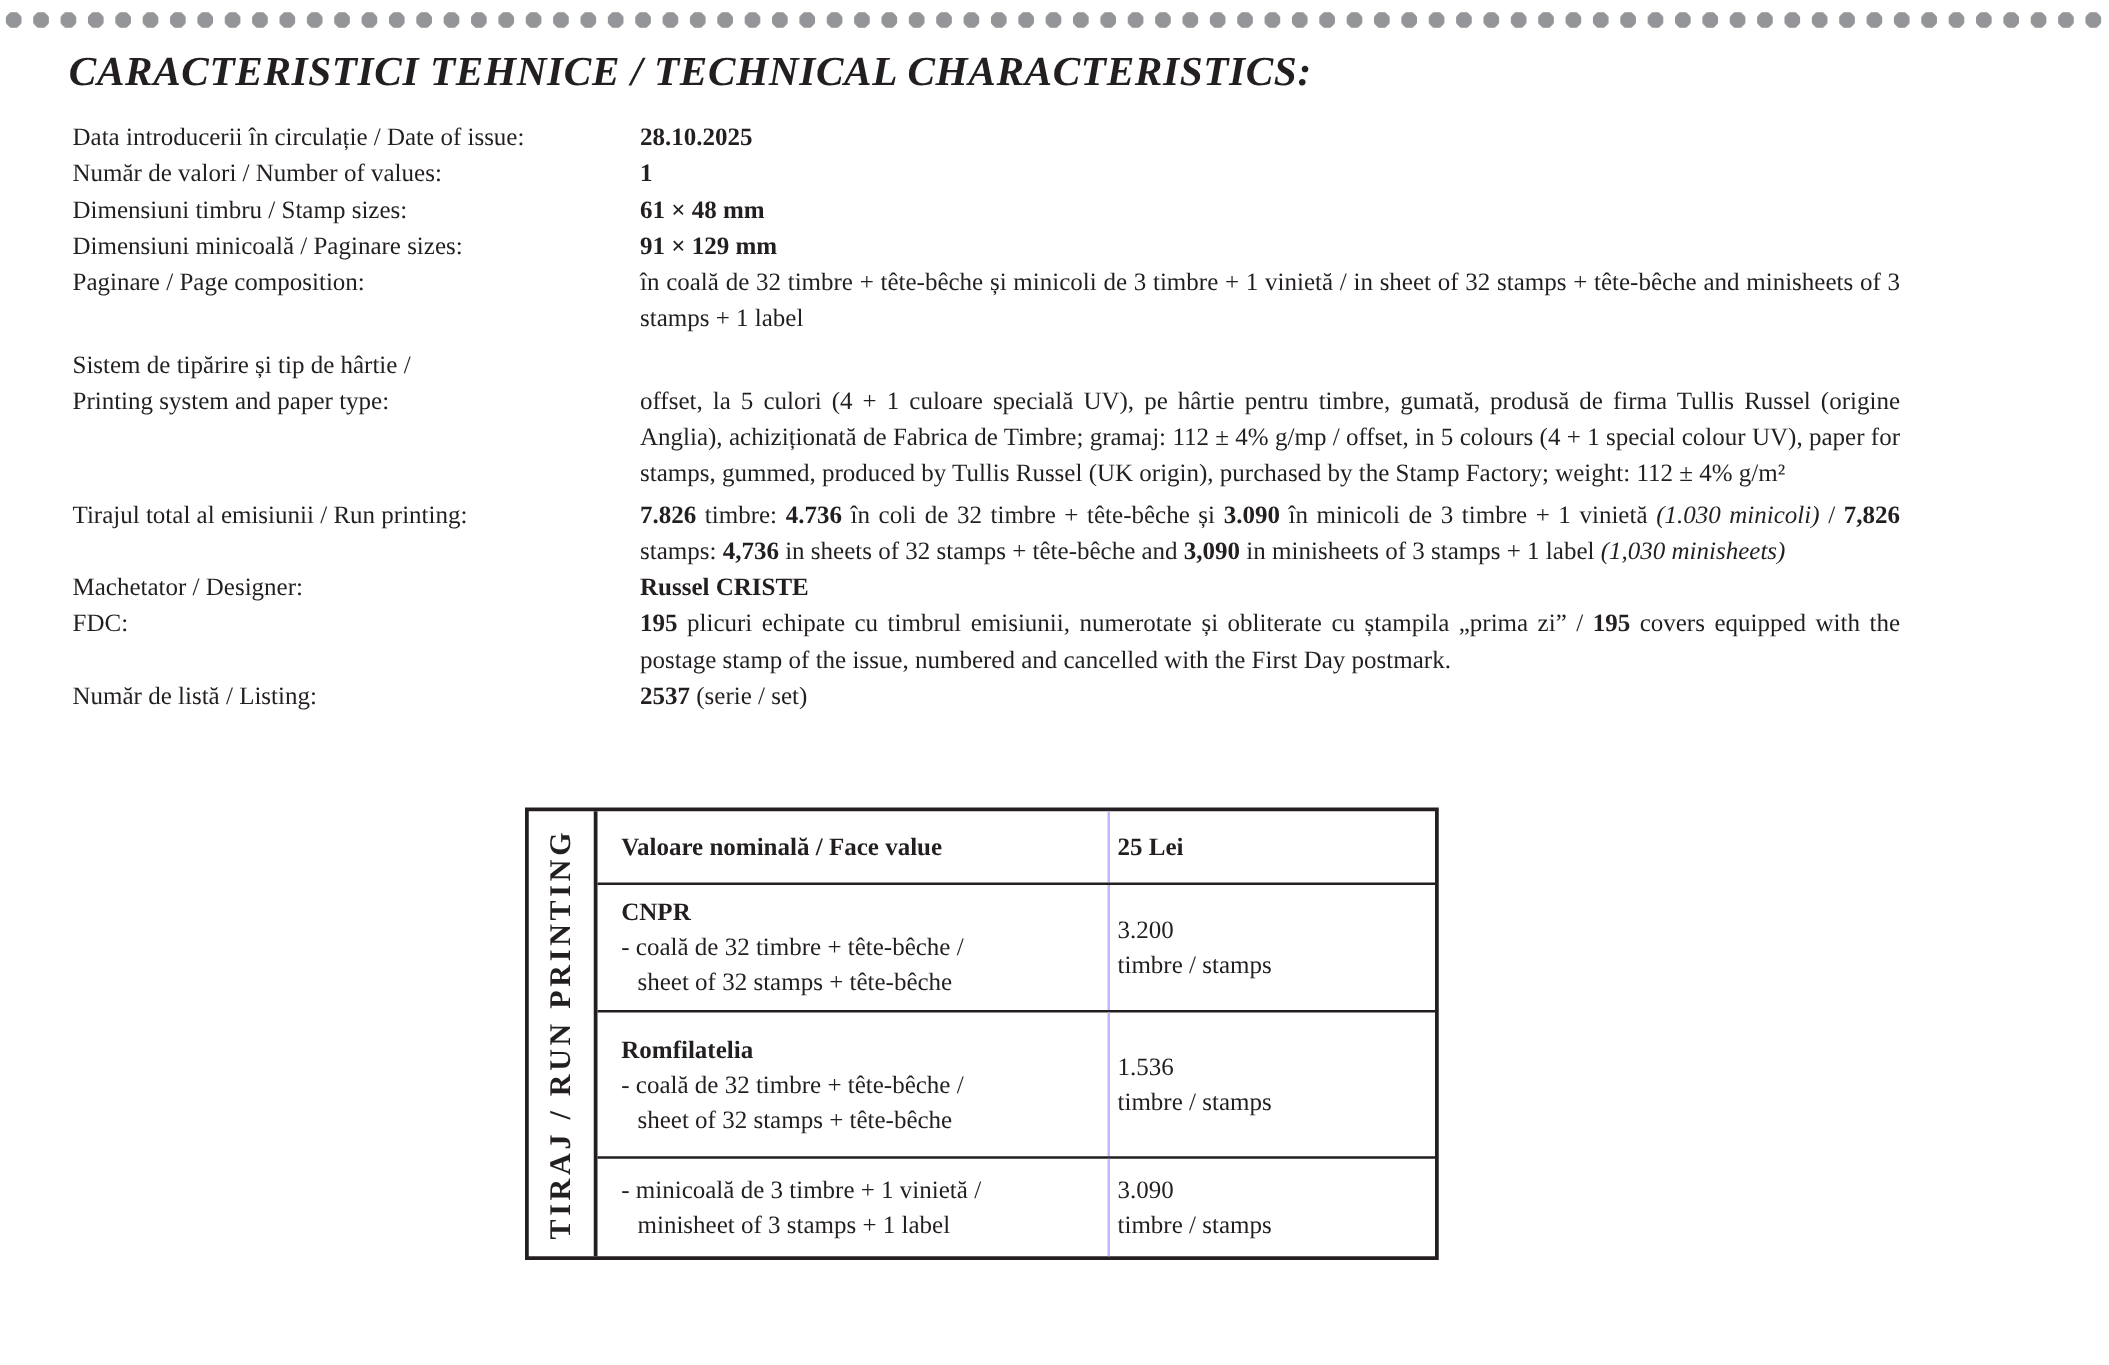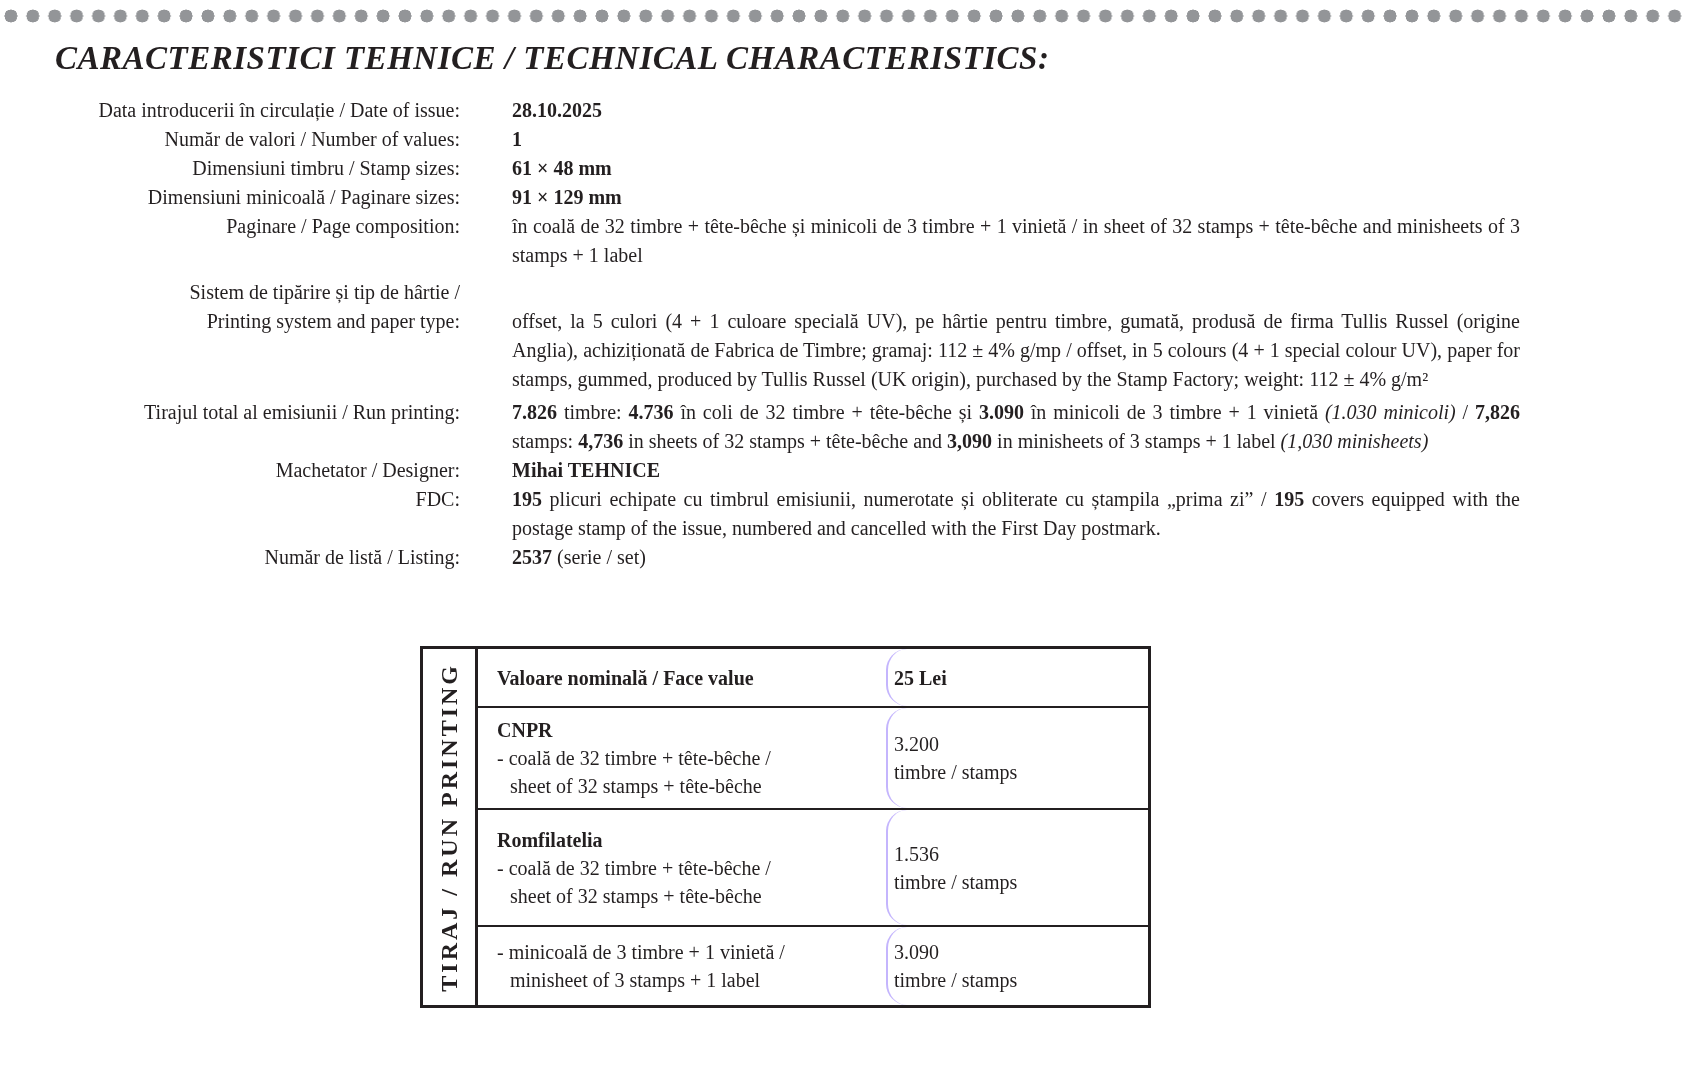--- a/index.html
+++ b/index.html
@@ -29,21 +29,21 @@
     font-size: 33px; font-weight: bold; font-style: italic;
     letter-spacing: 0.5px;
     font-family: "Liberation Serif", "DejaVu Serif", serif;
   }
 
   .fields {
     position: absolute; left: 58px; top: 96px; width: 1462px;
     font-size: 20px; line-height: 29px;
   }
   .frow { display: flex; align-items: flex-start; }
-  .flabel { width: 402px; text-align: right; flex: 0 0 402px; }
+  .flabel { width: 402px; text-align: left; flex: 0 0 402px; }
   .fvalue { margin-left: 52px; width: 1008px; text-align: justify; }
   .frow.sistem { margin-top: 8px; }
   .frow.sistem .fvalue { padding-top: 29px; }
   .frow.tiraj { margin-top: 4px; }
 
   
   .ctable {
     position: absolute; left: 420px; top: 646px;
     display: flex;
     border: 3px solid #231f20;
@@ -59,21 +59,21 @@
     writing-mode: vertical-rl;
     transform: rotate(180deg);
     font-weight: bold;
     font-size: 24px;
     letter-spacing: 3px;
     white-space: nowrap;
   }
   .tbody { flex: 1; display: flex; flex-direction: column; }
   .trow { display: flex; }
   .trow + .trow { border-top: 2px solid #231f20; }
-  .tc { display: flex; flex-direction: column; justify-content: center; border-radius: 21px; }
+  .tc { display: flex; flex-direction: column; justify-content: center; }
   .tlabel { width: 408px; flex: 0 0 408px; padding: 8px 10px 8px 19px; }
   .tval {
     flex: 1; border-left: 2px solid #c4b5fd;
     text-align: left; padding: 8px 6px;
   }
   .trow.thead  { height: 57px; }
   .trow.r-cnpr { height: 102px; }
   .trow.r-romf { height: 117px; }
   .trow.r-mini { height: 80px; }
   .ind { padding-left: 13px; }
@@ -120,21 +120,21 @@
     <div class="fvalue">offset, la 5 culori (4 + 1 culoare specială UV), pe hârtie pentru timbre, gumată, produsă de firma Tullis Russel (origine Anglia), achiziționată de Fabrica de Timbre; gramaj: 112 ± 4% g/mp / offset, in 5 colours (4 + 1 special colour UV), paper for stamps, gummed, produced by Tullis Russel (UK origin), purchased by the Stamp Factory; weight: 112 ± 4% g/m²</div>
   </div>
 
   <div class="frow tiraj">
     <div class="flabel">Tirajul total al emisiunii / Run printing:</div>
     <div class="fvalue"><span class="b">7.826</span><span> timbre: </span><span class="b">4.736</span><span> în coli de 32 timbre + tête-bêche și </span><span class="b">3.090</span><span> în minicoli de 3 timbre + 1 vinietă </span><span class="i">(1.030 minicoli)</span><span> / </span><span class="b">7,826</span><span> stamps: </span><span class="b">4,736</span><span> in sheets of 32 stamps + tête-bêche and </span><span class="b">3,090</span><span> in minisheets of 3 stamps + 1 label </span><span class="i">(1,030 minisheets)</span></div>
   </div>
 
   <div class="frow">
     <div class="flabel">Machetator / Designer:</div>
-    <div class="fvalue b">Mihai TEHNICE</div>
+    <div class="fvalue b">Russel CRISTE</div>
   </div>
 
   <div class="frow">
     <div class="flabel">FDC:</div>
     <div class="fvalue"><span class="b">195</span><span> plicuri echipate cu timbrul emisiunii, numerotate și obliterate cu ștampila „prima zi” / </span><span class="b">195</span><span> covers equipped with the postage stamp of the issue, numbered and cancelled with the First Day postmark.</span></div>
   </div>
 
   <div class="frow">
     <div class="flabel">Număr de listă / Listing:</div>
     <div class="fvalue"><span class="b">2537</span><span> (serie / set)</span></div>

